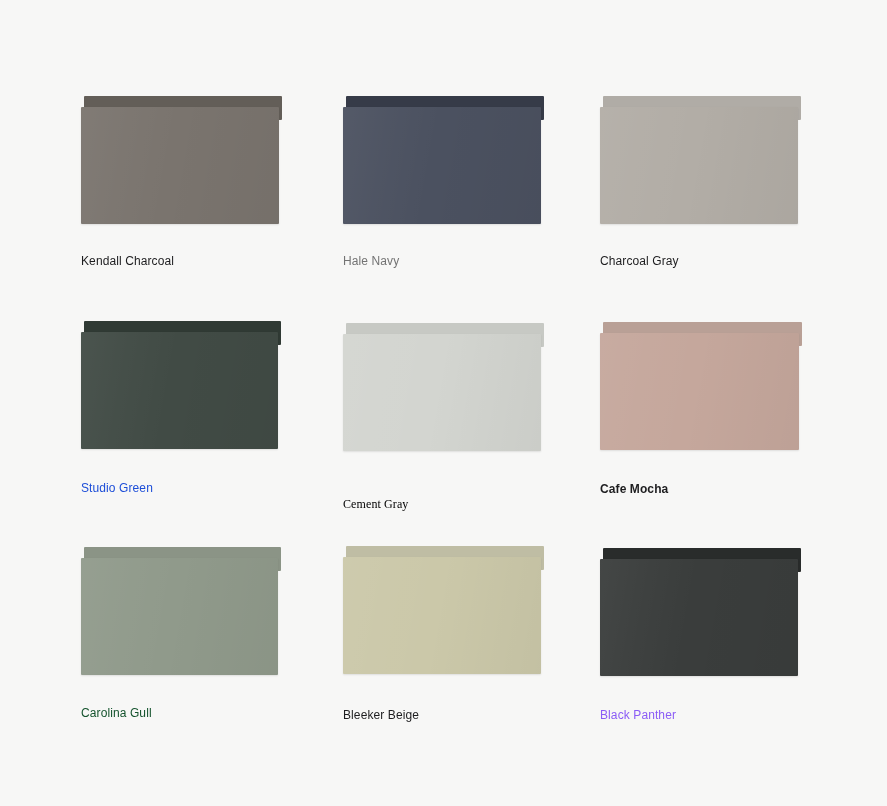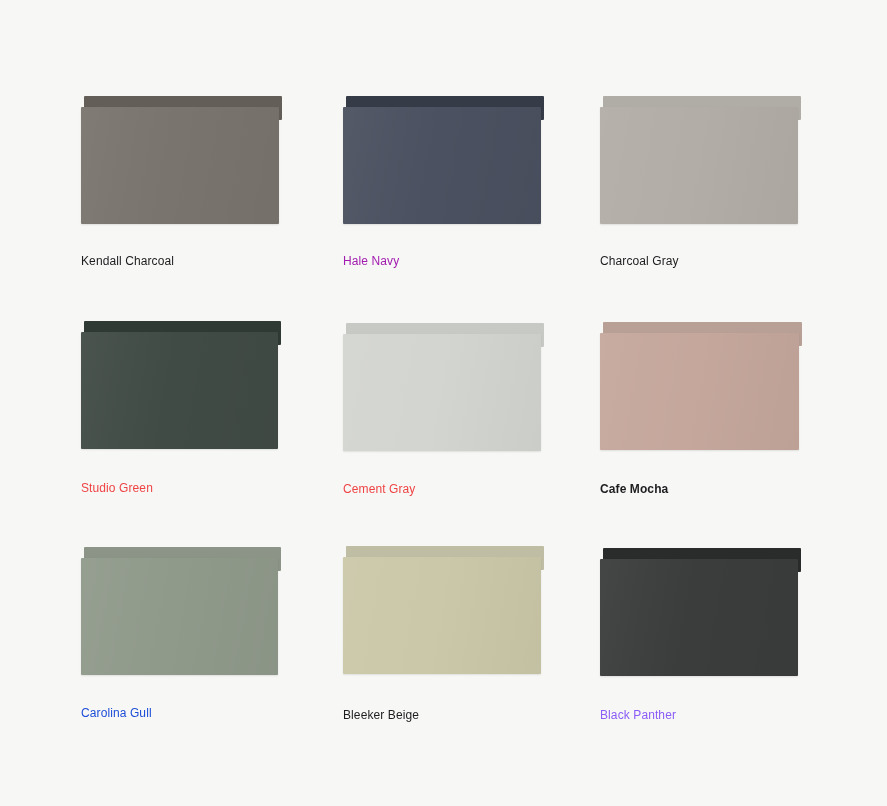--- a/index.html
+++ b/index.html
@@ -83,56 +83,56 @@
         <div class="swatch-back" style="width: 198px; background: rgb(110, 104, 98);"></div>
         <div class="swatch-front" style="width: 198px; height: 117px; background: rgb(122, 116, 110);"></div>
       </div>
       <div class="swatch-label" style="left: 81px; top: 253px; color: rgb(29, 29, 31);">Kendall Charcoal</div>
     </div>
     <div class="swatch-cell" style="left: 0px; top: 0px; width: 887px; height: 806px;">
       <div class="swatch-card" style="position: absolute; left: 343px; top: 96px; width: 198px; height: 128px;">
         <div class="swatch-back" style="width: 198px; background: rgb(60, 66, 80);"></div>
         <div class="swatch-front" style="width: 198px; height: 117px; background: rgb(75, 81, 96);"></div>
       </div>
-      <div class="swatch-label" style="left: 343px; top: 253px; color: #a21caf;">Hale Navy</div>
+      <div class="swatch-label" style="left: 343px; top: 253px; color: #737373;">Hale Navy</div>
     </div>
     <div class="swatch-cell" style="left: 0px; top: 0px; width: 887px; height: 806px;">
       <div class="swatch-card" style="position: absolute; left: 600px; top: 96px; width: 198px; height: 128px;">
         <div class="swatch-back" style="width: 198px; background: rgb(195, 191, 184);"></div>
         <div class="swatch-front" style="width: 198px; height: 117px; background: rgb(178, 173, 166);"></div>
       </div>
       <div class="swatch-label" style="left: 600px; top: 253px; color: rgb(29, 29, 31);">Charcoal Gray</div>
     </div>
     <div class="swatch-cell" style="left: 0px; top: 0px; width: 887px; height: 806px;">
       <div class="swatch-card" style="position: absolute; left: 81px; top: 321px; width: 197px; height: 128px;">
         <div class="swatch-back" style="width: 197px; background: rgb(53, 64, 58);"></div>
         <div class="swatch-front" style="width: 197px; height: 117px; background: rgb(65, 75, 69);"></div>
       </div>
-      <div class="swatch-label" style="left: 81px; top: 480px; color: #ef4444;">Studio Green</div>
+      <div class="swatch-label" style="left: 81px; top: 480px; color: #1d4ed8;">Studio Green</div>
     </div>
     <div class="swatch-cell" style="left: 0px; top: 0px; width: 887px; height: 806px;">
       <div class="swatch-card" style="position: absolute; left: 343px; top: 323px; width: 198px; height: 128px;">
         <div class="swatch-back" style="width: 198px; background: rgb(221, 223, 218);"></div>
         <div class="swatch-front" style="width: 198px; height: 117px; background: rgb(211, 213, 208);"></div>
       </div>
-      <div class="swatch-label" style="left: 343px; top: 481px; color: #ef4444;">Cement Gray</div>
+      <div class="swatch-label" style="left: 343px; top: 496px; color: #000000; font-family: Liberation Serif, serif;">Cement Gray</div>
     </div>
     <div class="swatch-cell" style="left: 0px; top: 0px; width: 887px; height: 806px;">
       <div class="swatch-card" style="position: absolute; left: 600px; top: 322px; width: 199px; height: 128px;">
         <div class="swatch-back" style="width: 199px; background: rgb(205, 178, 167);"></div>
         <div class="swatch-front" style="width: 199px; height: 117px; background: rgb(197, 167, 156);"></div>
       </div>
       <div class="swatch-label" style="left: 600px; top: 481px; color: rgb(29, 29, 31); font-weight: bold;">Cafe Mocha</div>
     </div>
     <div class="swatch-cell" style="left: 0px; top: 0px; width: 887px; height: 806px;">
       <div class="swatch-card" style="position: absolute; left: 81px; top: 547px; width: 197px; height: 128px;">
         <div class="swatch-back" style="width: 197px; background: rgb(154, 164, 149);"></div>
         <div class="swatch-front" style="width: 197px; height: 117px; background: rgb(144, 154, 139);"></div>
       </div>
-      <div class="swatch-label" style="left: 81px; top: 705px; color: #1d4ed8;">Carolina Gull</div>
+      <div class="swatch-label" style="left: 81px; top: 705px; color: #14532d;">Carolina Gull</div>
     </div>
     <div class="swatch-cell" style="left: 0px; top: 0px; width: 887px; height: 640px;">
       <div class="swatch-card" style="position: absolute; left: 343px; top: 546px; width: 198px; height: 128px;">
         <div class="swatch-back" style="width: 198px; background: rgb(212, 210, 182);"></div>
         <div class="swatch-front" style="width: 198px; height: 117px; background: rgb(203, 200, 169);"></div>
       </div>
       <div class="swatch-label" style="left: 343px; top: 707px; color: rgb(29, 29, 31);">Bleeker Beige</div>
     </div>
     <div class="swatch-cell" style="left: 0px; top: 0px; width: 887px; height: 806px;">
       <div class="swatch-card" style="position: absolute; left: 600px; top: 548px; width: 198px; height: 128px;">

